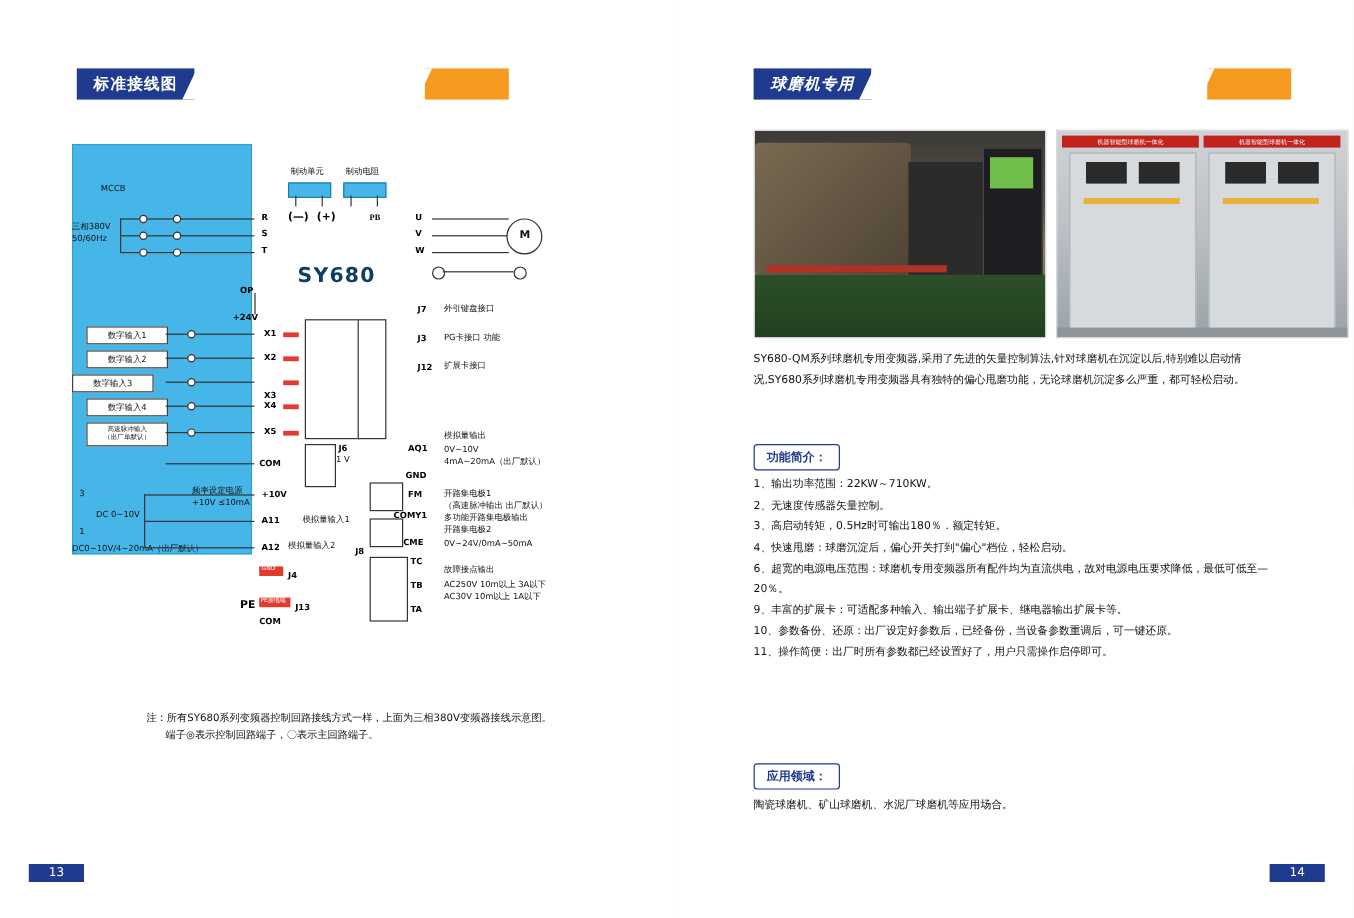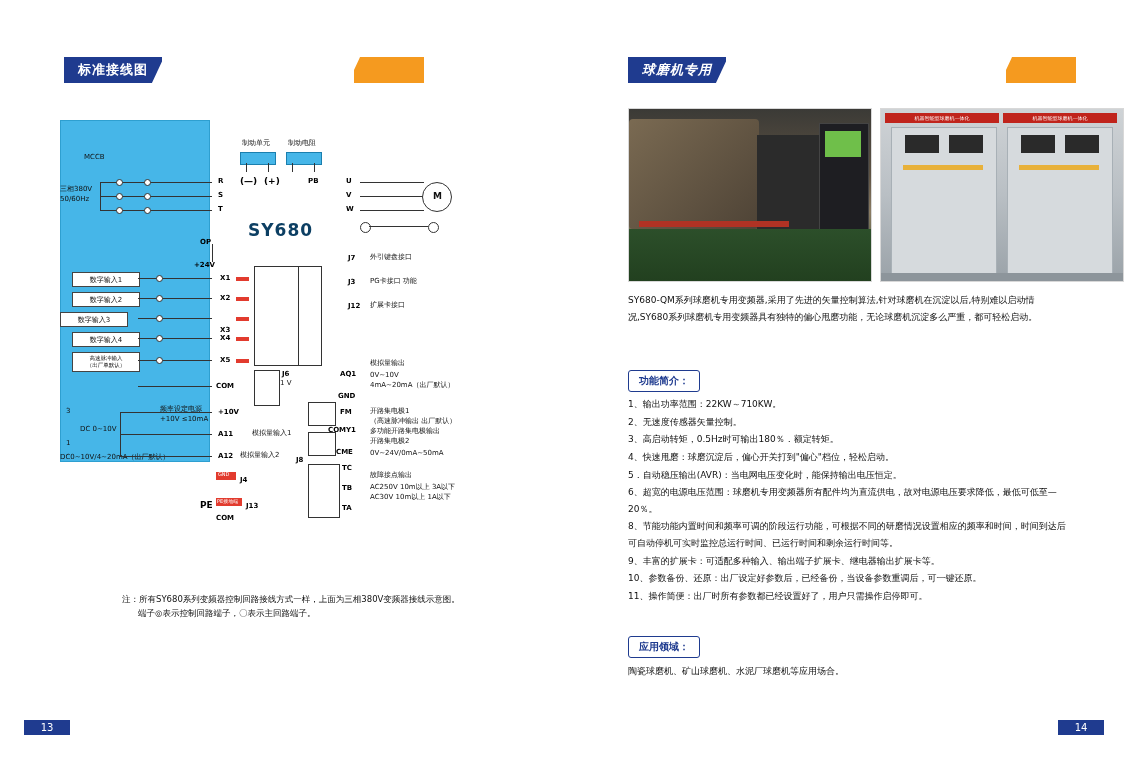--- a/index.html
+++ b/index.html
@@ -105,21 +105,21 @@
       <div class="circ" style="left:56px;top:87px;width:5px;height:5px;"></div>
       <div class="circ" style="left:84px;top:59px;width:5px;height:5px;"></div>
       <div class="circ" style="left:84px;top:73px;width:5px;height:5px;"></div>
       <div class="circ" style="left:84px;top:87px;width:5px;height:5px;"></div>
 
       <div class="term-label" style="left:158px;top:57px;">R</div>
       <div class="term-label" style="left:158px;top:71px;">S</div>
       <div class="term-label" style="left:158px;top:85px;">T</div>
       <div class="term-label" style="left:180px;top:56px;font-size:9px;">(—)</div>
       <div class="term-label" style="left:204px;top:56px;font-size:9px;">(+)</div>
-      <div class="term-label" style="left:248px;top:57px;">PB</div>
+      <div class="term-label" style="left:248px;top:57px;font-family:Liberation Serif, serif;">PB</div>
       <div class="term-label" style="left:286px;top:57px;">U</div>
       <div class="term-label" style="left:286px;top:71px;">V</div>
       <div class="term-label" style="left:286px;top:85px;">W</div>
 
       <div class="wire h" style="left:300px;top:62px;width:64px;"></div>
       <div class="wire h" style="left:300px;top:76px;width:64px;"></div>
       <div class="wire h" style="left:300px;top:90px;width:64px;"></div>
       <div class="circ" style="left:362px;top:62px;width:28px;height:28px;"></div>
       <div class="lbl" style="left:373px;top:72px;font-size:9px;font-weight:bold;">M</div>
       <div class="circ" style="left:300px;top:102px;width:9px;height:9px;"></div>
@@ -284,23 +284,21 @@
   <div class="para intro">SY680-QM系列球磨机专用变频器,采用了先进的矢量控制算法,针对球磨机在沉淀以后,特别难以启动情况,SY680系列球磨机专用变频器具有独特的偏心甩磨功能，无论球磨机沉淀多么严重，都可轻松启动。</div>
 
   <div class="tag" style="left:628px;top:370px;">功能简介：</div>
 
   <div class="listwrap" style="left:628px;top:396px;width:440px;">
     <ul>
       <li>1、输出功率范围：22KW～710KW。</li>
       <li>2、无速度传感器矢量控制。</li>
       <li>3、高启动转矩，0.5Hz时可输出180％．额定转矩。</li>
       <li>4、快速甩磨：球磨沉淀后，偏心开关打到"偏心"档位，轻松启动。</li>
-      <li>5．自动稳压输出(AVR)：当电网电压变化时，能保持输出电压恒定。</li>
       <li>6、超宽的电源电压范围：球磨机专用变频器所有配件均为直流供电，故对电源电压要求降低，最低可低至—20％。</li>
-      <li>8、节能功能内置时间和频率可调的阶段运行功能，可根据不同的研磨情况设置相应的频率和时间，时间到达后可自动停机可实时监控总运行时间、已运行时间和剩余运行时间等。</li>
       <li>9、丰富的扩展卡：可适配多种输入、输出端子扩展卡、继电器输出扩展卡等。</li>
       <li>10、参数备份、还原：出厂设定好参数后，已经备份，当设备参数重调后，可一键还原。</li>
       <li>11、操作简便：出厂时所有参数都已经设置好了，用户只需操作启停即可。</li>
     </ul>
   </div>
 
   <div class="tag" style="left:628px;top:636px;">应用领域：</div>
   <div class="para" style="left:628px;top:663px;width:440px;">陶瓷球磨机、矿山球磨机、水泥厂球磨机等应用场合。</div>
 
   <div class="pagenum r">14</div>

